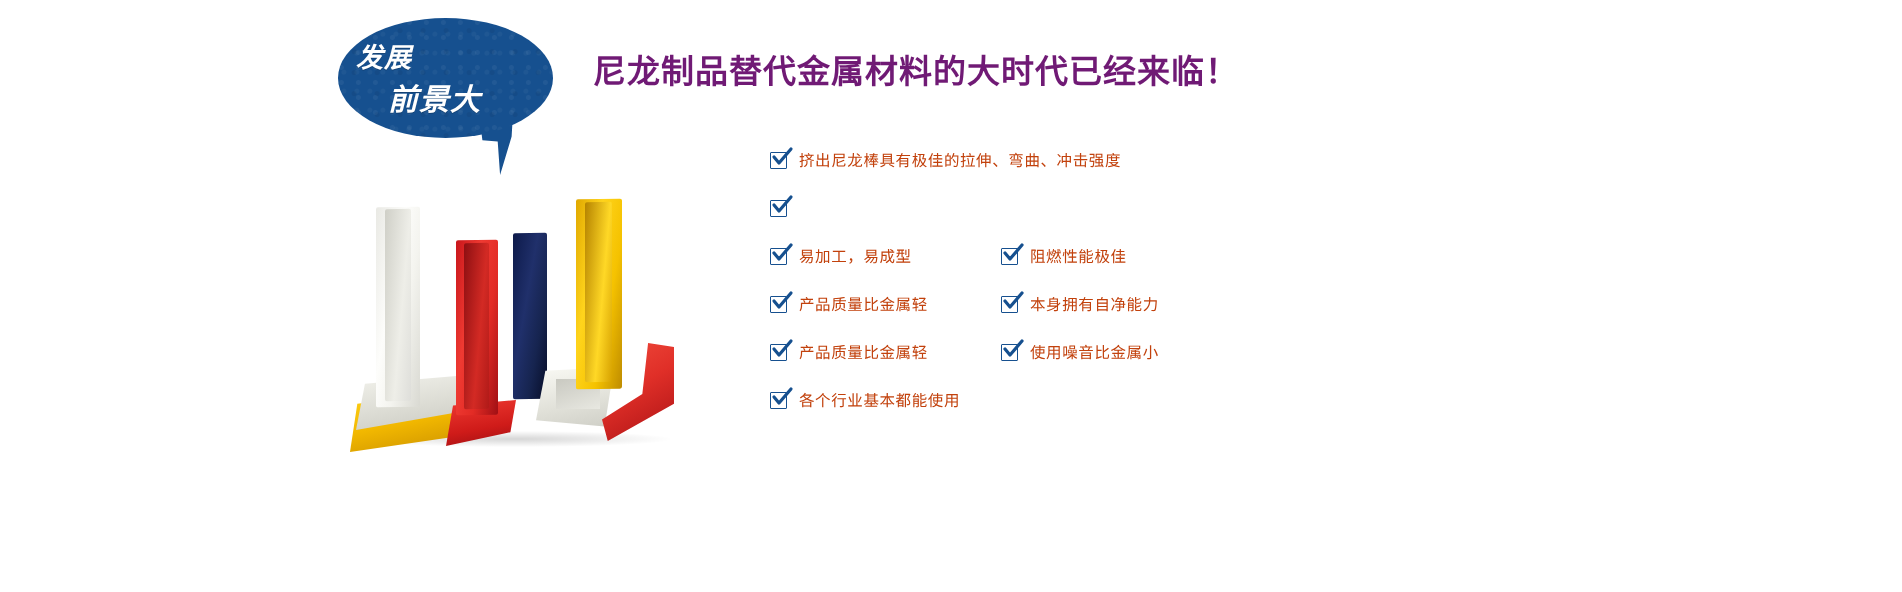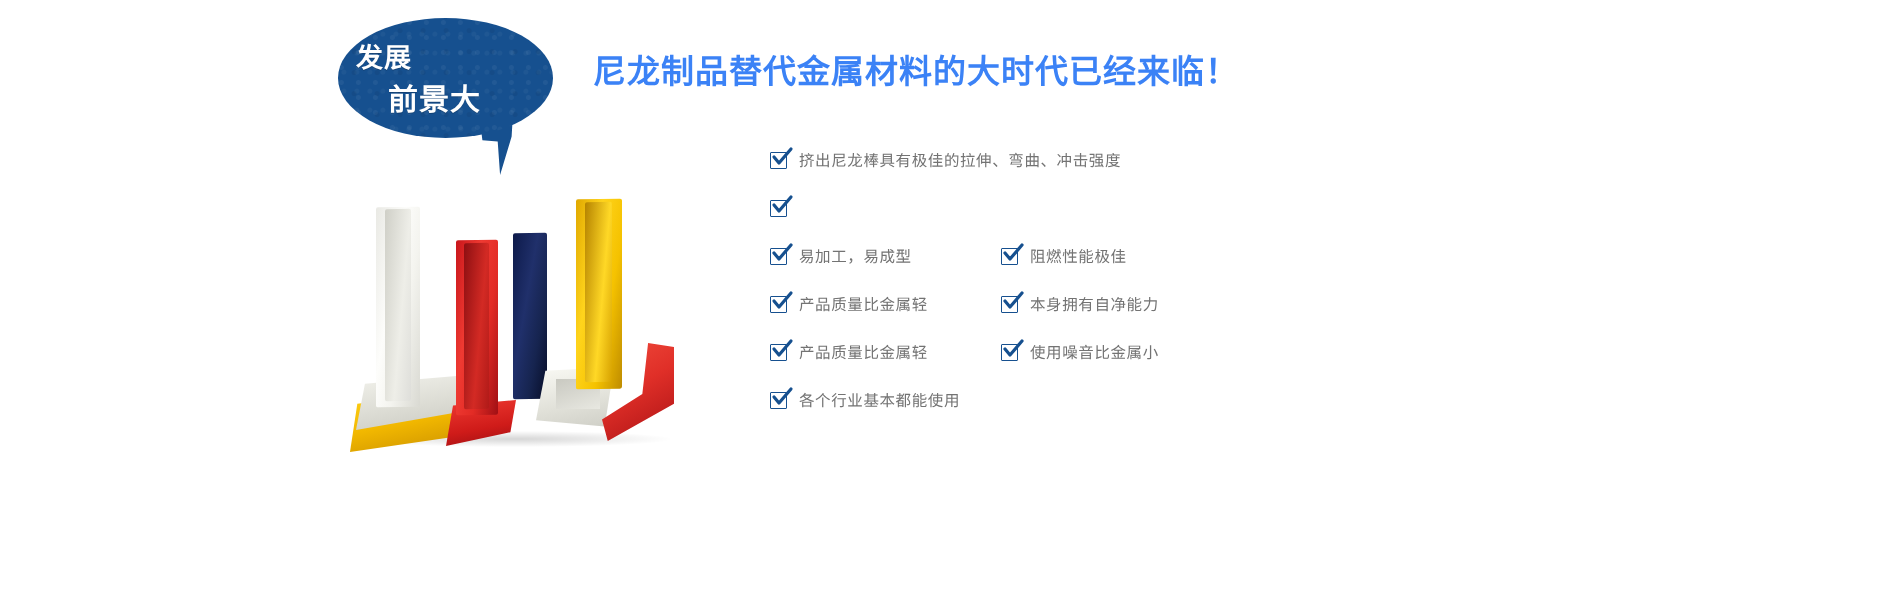--- a/index.html
+++ b/index.html
@@ -26,28 +26,29 @@
   }
   .bubble-tail{
     position:absolute;left:141px;top:95px;width:34px;height:62px;
     background:#16508f;
     clip-path:polygon(0 0, 100% 0, 96% 38%, 62% 100%, 55% 46%, 10% 44%);
   }
   .bubble-text{
     position:absolute;left:0;top:0;width:215px;height:120px;
     color:#ffffff;font-weight:700;letter-spacing:1px;
     text-shadow:0 1px 0 rgba(0,0,0,.18);
+    font-style:italic;
   }
   .bubble-l1{position:absolute;left:18px;top:27px;font-size:27px;line-height:1;}
   .bubble-l2{position:absolute;left:50px;top:67px;font-size:30px;line-height:1;}
 
   
   .headline{
     position:absolute;left:593px;top:52px;
-    font-size:33px;font-weight:700;color:#3b82f6;
+    font-size:33px;font-weight:700;color:#701a75;
     letter-spacing:1px;white-space:nowrap;line-height:1.2;
   }
 
   
   .photo{position:absolute;left:350px;top:185px;width:360px;height:270px;}
   .piece{position:absolute;}
 
   
   .p-white-tall{left:26px;top:22px;width:44px;height:200px;
     background:linear-gradient(100deg,#e9e9e4 0%,#fdfdfb 38%,#f4f4ef 62%,#d9d9d2 100%);
@@ -100,21 +101,21 @@
   .brow{position:relative;height:48px;}
   .bitem{position:absolute;display:flex;align-items:center;white-space:nowrap;}
   .bitem.c1{left:0;}
   .bitem.c2{left:195px;margin-left:36px;}
   .chk{
     position:relative;width:15px;height:15px;flex:0 0 15px;
     border:1.6px solid #16508f;background:#ffffff;margin-right:12px;
     border-radius:1px;
   }
   .chk svg{position:absolute;left:1px;top:-5px;width:20px;height:20px;overflow:visible;}
-  .btxt{font-size:15.5px;color:#737373;letter-spacing:.6px;line-height:1;}
+  .btxt{font-size:15.5px;color:#c2410c;letter-spacing:.6px;line-height:1;}
 </style>
 </head>
 <body>
 
 <div class="banner">
 
   <div class="bubble-wrap">
     <div class="bubble-tail"></div>
     <div class="bubble"></div>
     <div class="bubble-text">

